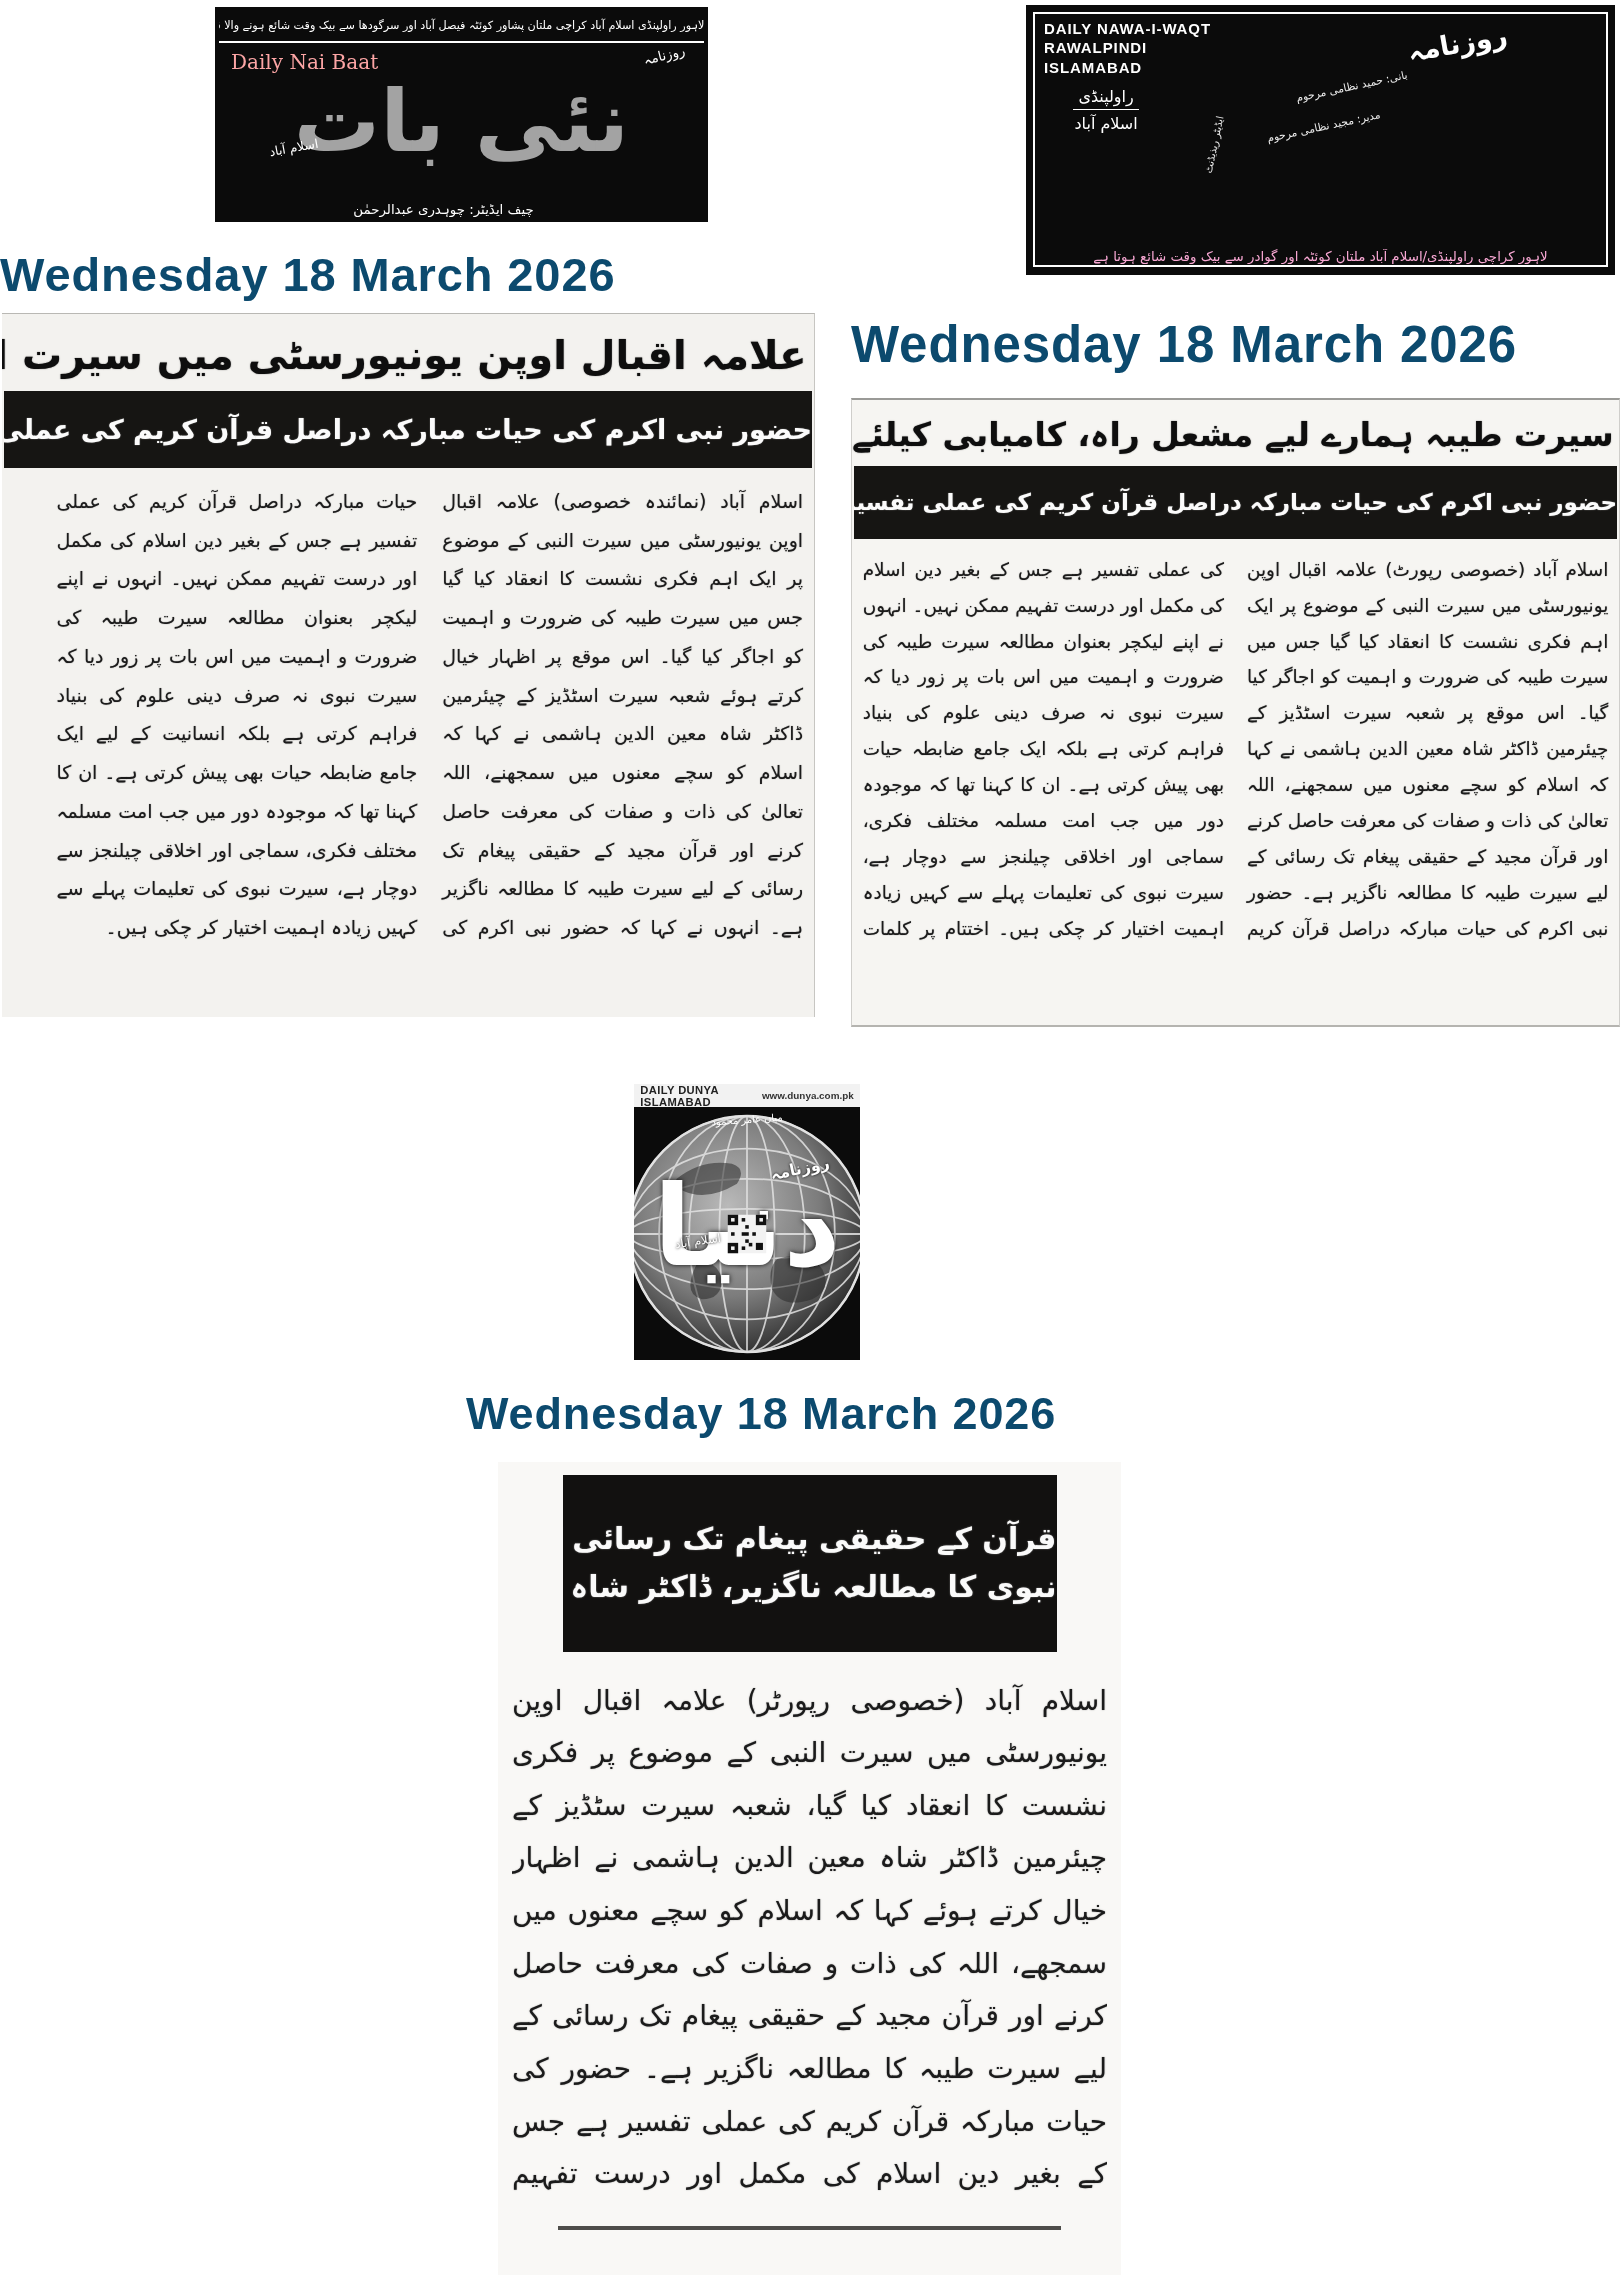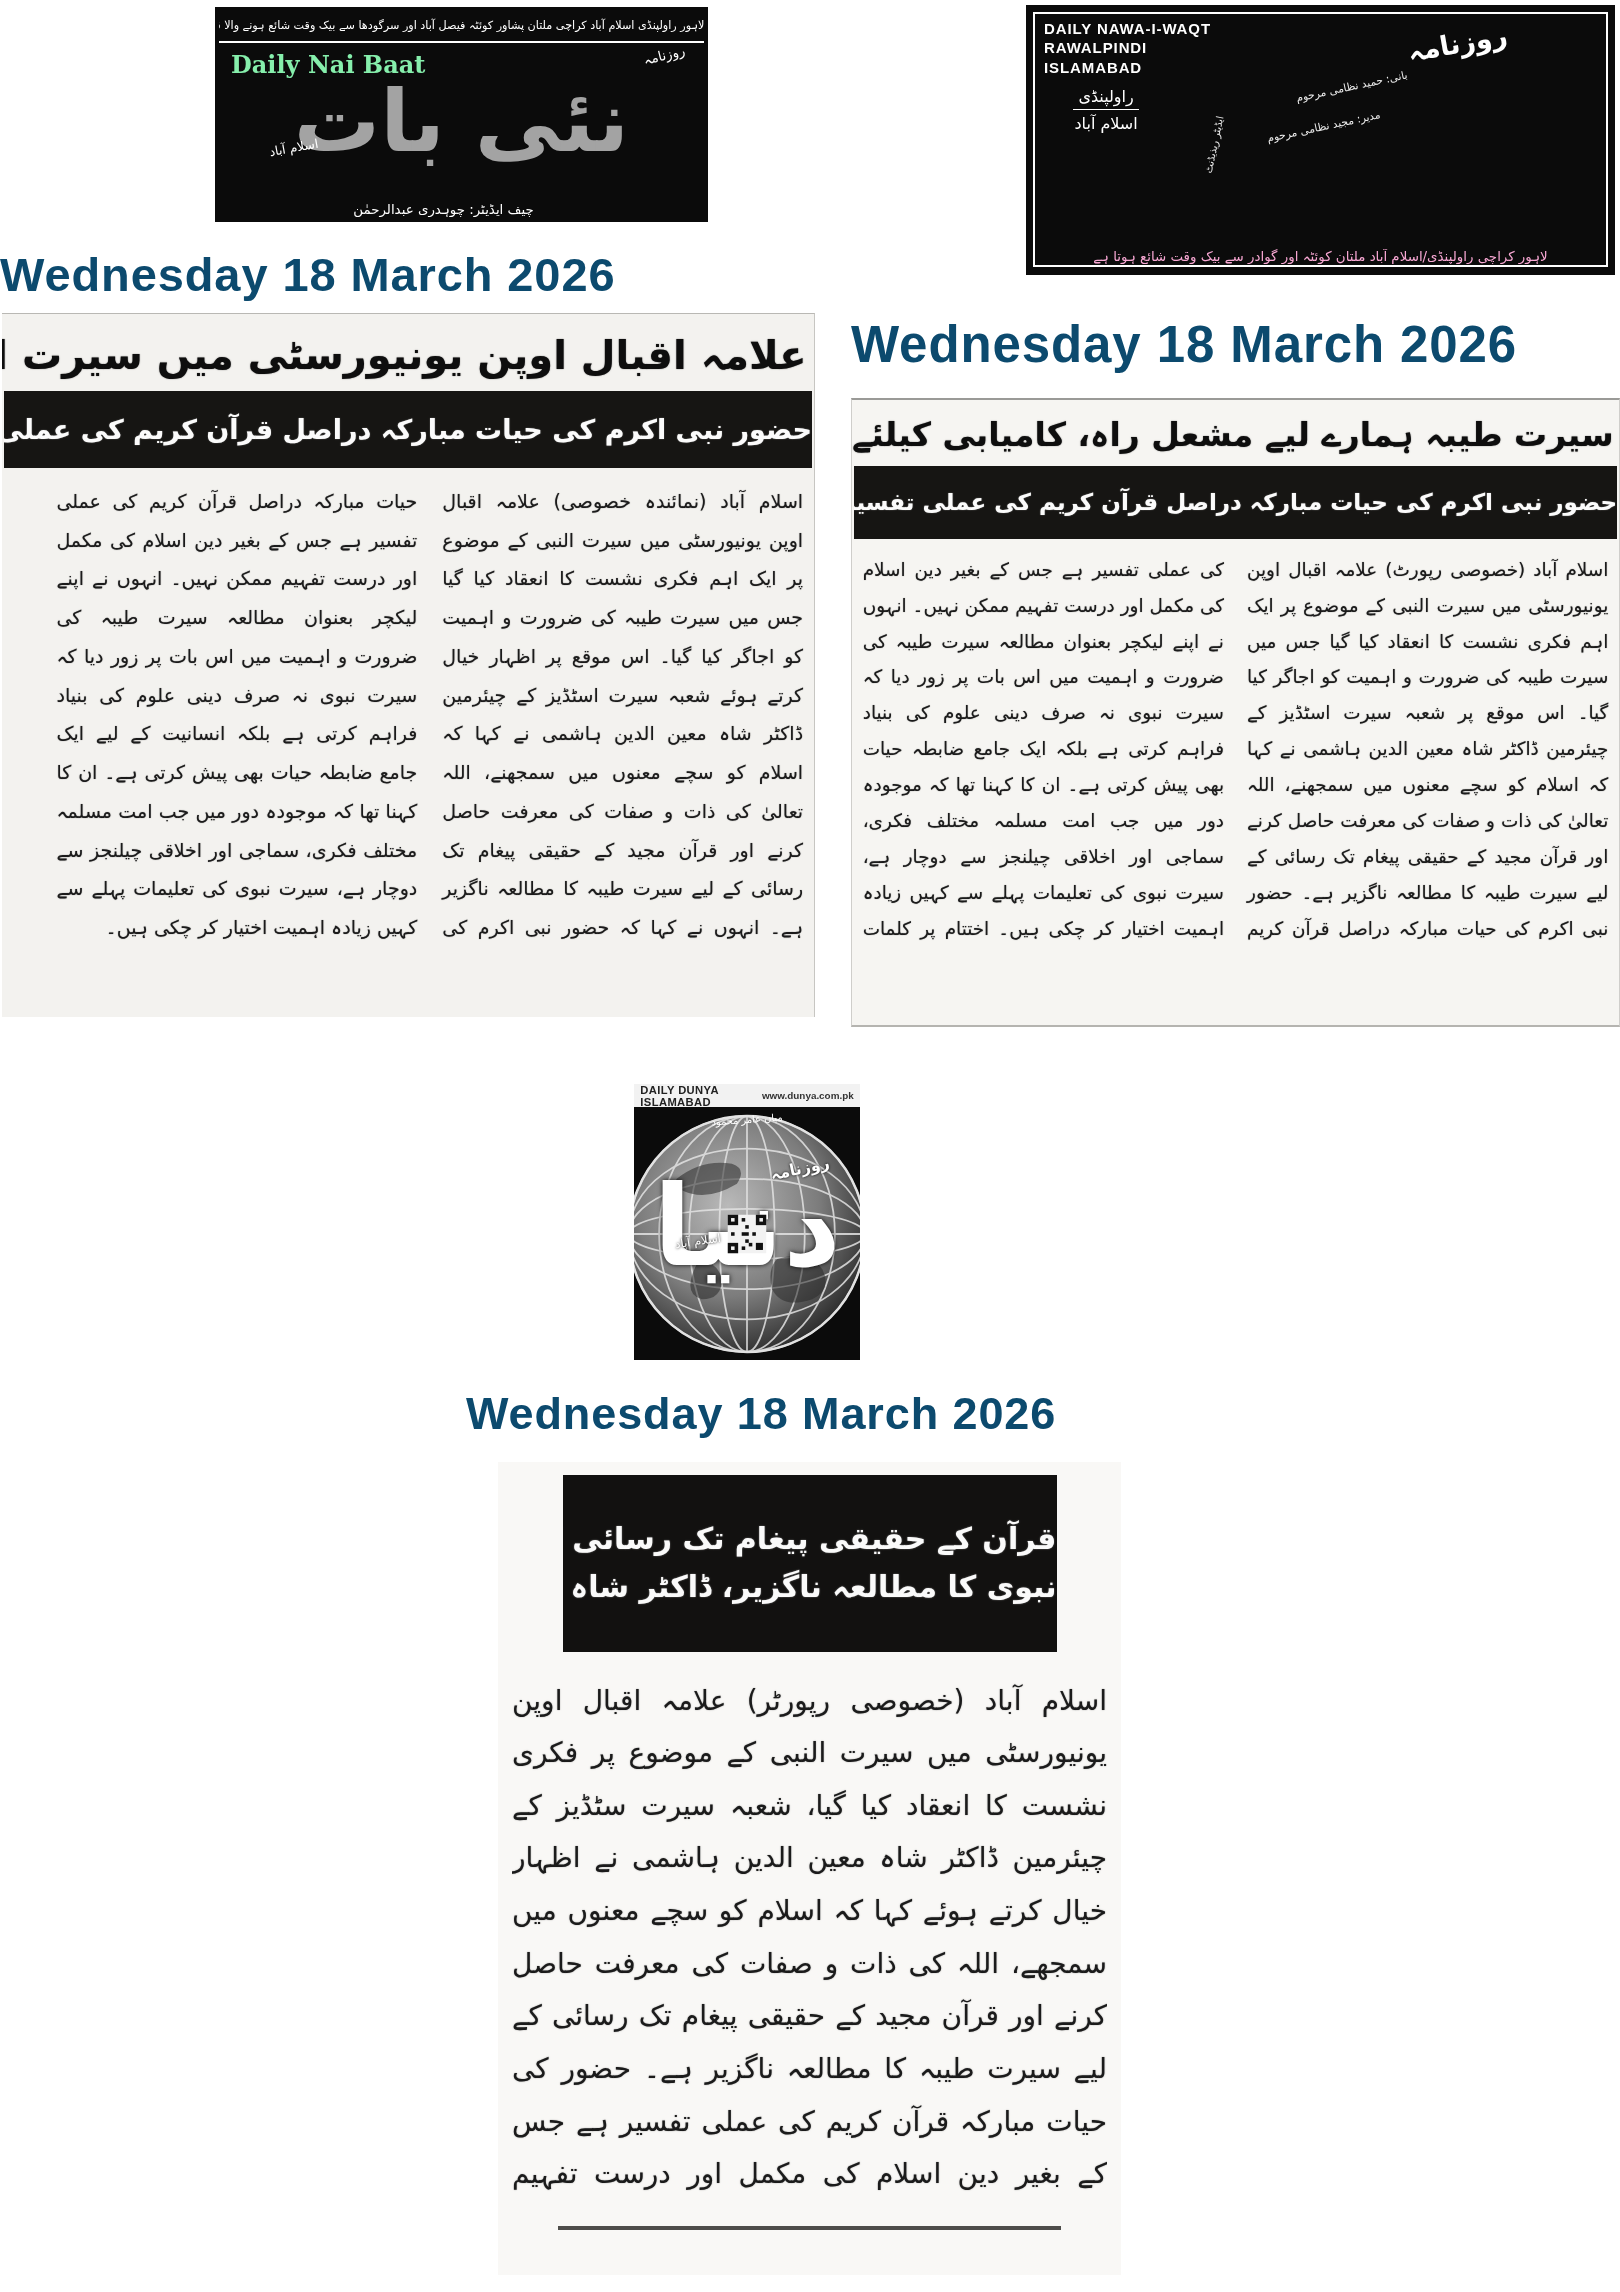--- a/index.html
+++ b/index.html
@@ -14,21 +14,21 @@
   .date1{left:0;top:247px;width:818px;font-size:47px;}
   .date2{left:851px;top:315px;width:769px;font-size:51px;}
   .date3{left:466px;top:1388px;width:627px;font-size:45px;}
 
   
   .mast-naibaat{position:absolute;left:215px;top:7.2px;width:493px;height:215px;background:#0b0b0b;color:#fff;}
   .nb-strip{position:absolute;left:3.6px;top:3.6px;right:3.6px;height:30px;line-height:30px;
             border-bottom:2.7px solid #fff;font-size:11.2px;text-align:center;color:#fff;
             overflow:hidden;white-space:nowrap;}
   .nb-eng{position:absolute;left:16px;top:43px;font-family:"DejaVu Serif",serif;
-          font-weight:700;font-size:24px;color:#86efac;}
+          font-weight:400;font-size:20px;color:#fca5a5;}
   .nb-roznama{position:absolute;right:23px;top:41px;font-size:13.4px;transform:rotate(-14deg);color:#fff;}
   .nb-urdu{position:absolute;left:0;right:0;top:63px;text-align:center;font-size:86px;
            font-weight:700;line-height:1.2;color:#a3a3a3;}
   .nb-city{position:absolute;left:54px;top:133px;font-size:12.5px;color:#fff;transform:rotate(-10deg);}
   .nb-bottom{position:absolute;left:0;right:36px;bottom:5.4px;text-align:center;font-size:13.4px;color:#fff;}
 
   
   .mast-nawa{position:absolute;left:1026px;top:4.5px;width:589px;height:270px;background:#0b0b0b;color:#fff;}
   .nw-frame{position:absolute;inset:7.2px;border:2.7px solid #fff;}
   .nw-eng{position:absolute;left:18px;top:14.3px;font-size:15px;font-weight:700;line-height:1.3;

